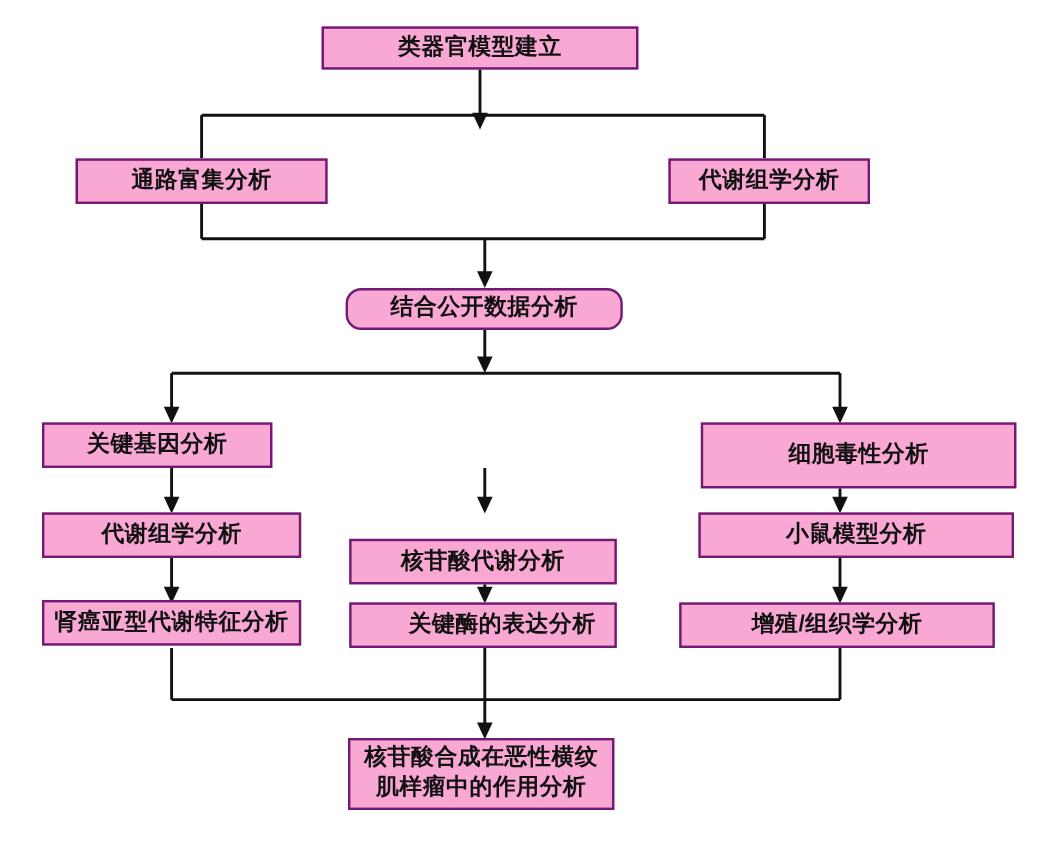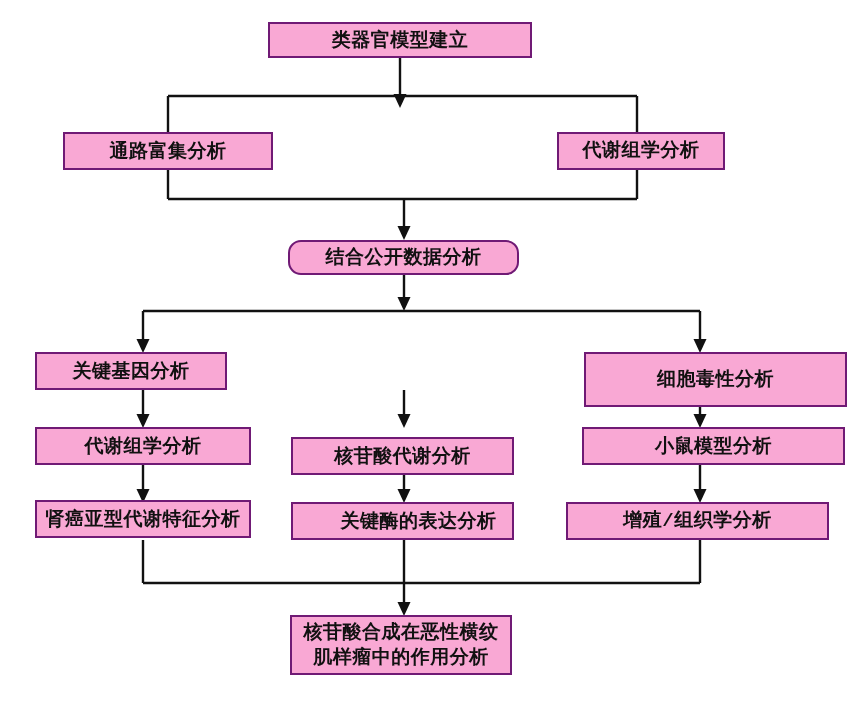--- a/index.html
+++ b/index.html
@@ -146,37 +146,37 @@
 
 
   <div class="node" style="left:584px; top:352px; width:263px; height:55px;">
     <span class="label">细胞毒性分析</span>
   </div>
 
   <div class="node" style="left:35px; top:427px; width:216px; height:38px;">
     <span class="label">代谢组学分析</span>
   </div>
 
-  <div class="node" style="left:291px; top:437px; width:223px; height:38px;">
+  <div class="node" style="left:291px; top:449px; width:223px; height:38px;">
     <span class="label">核苷酸代谢分析</span>
   </div>
 
   <div class="node" style="left:566px; top:427px; width:263px; height:38px;margin-left:16px;">
     <span class="label">小鼠模型分析</span>
   </div>
 
   <div class="node" style="left:35px; top:500px; width:216px; height:38px;">
     <span class="label">肾癌亚型代谢特征分析</span>
   </div>
 
   <div class="node" style="left:291px; top:502px; width:223px; height:38px;padding-left:40px;">
     <span class="label">关键酶的表达分析</span>
   </div>
 
-  <div class="node" style="left:566px; top:502px; width:263px; height:38px;font-family:Liberation Mono, monospace;">
+  <div class="node" style="left:566px; top:502px; width:263px; height:38px;">
     <span class="label">增殖/组织学分析</span>
   </div>
 
   <div class="node two-line" style="left:290px; top:615px; width:222px; height:60px;">
     <span class="label">核苷酸合成在恶性横纹
 肌样瘤中的作用分析</span>
   </div>
 
 </div>
 

